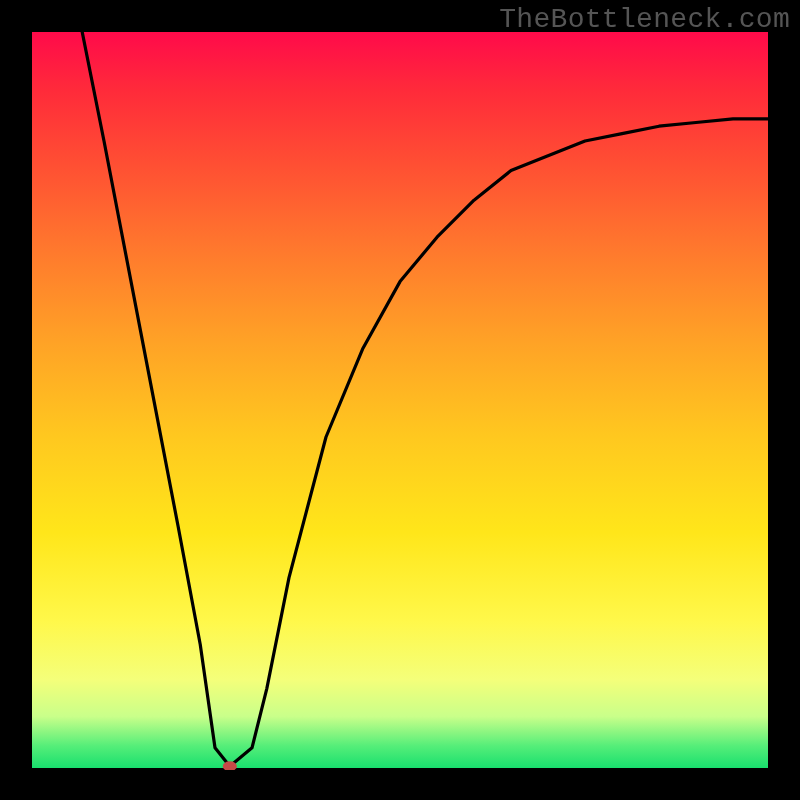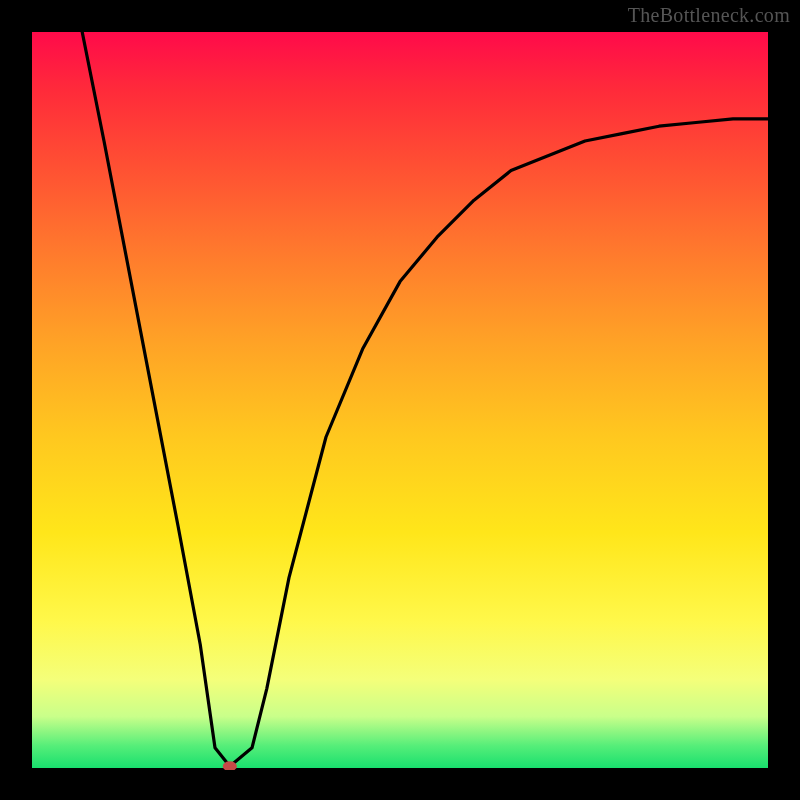--- a/index.html
+++ b/index.html
@@ -8,22 +8,22 @@
     position: relative;
     width: 800px;
     height: 800px;
     background: #000;
   }
   .watermark {
     position: absolute;
     top: 4px;
     right: 10px;
     color: #555;
-    font-family: Liberation Serif, serif;
-    font-size: 20px;
+    font-family: Liberation Mono, monospace;
+    font-size: 28px;
     font-weight: 500;
     letter-spacing: 0.3px;
     user-select: none;
   }
   .plot-frame {
     position: absolute;
     left: 30px;
     top: 30px;
     width: 740px;
     height: 740px;

